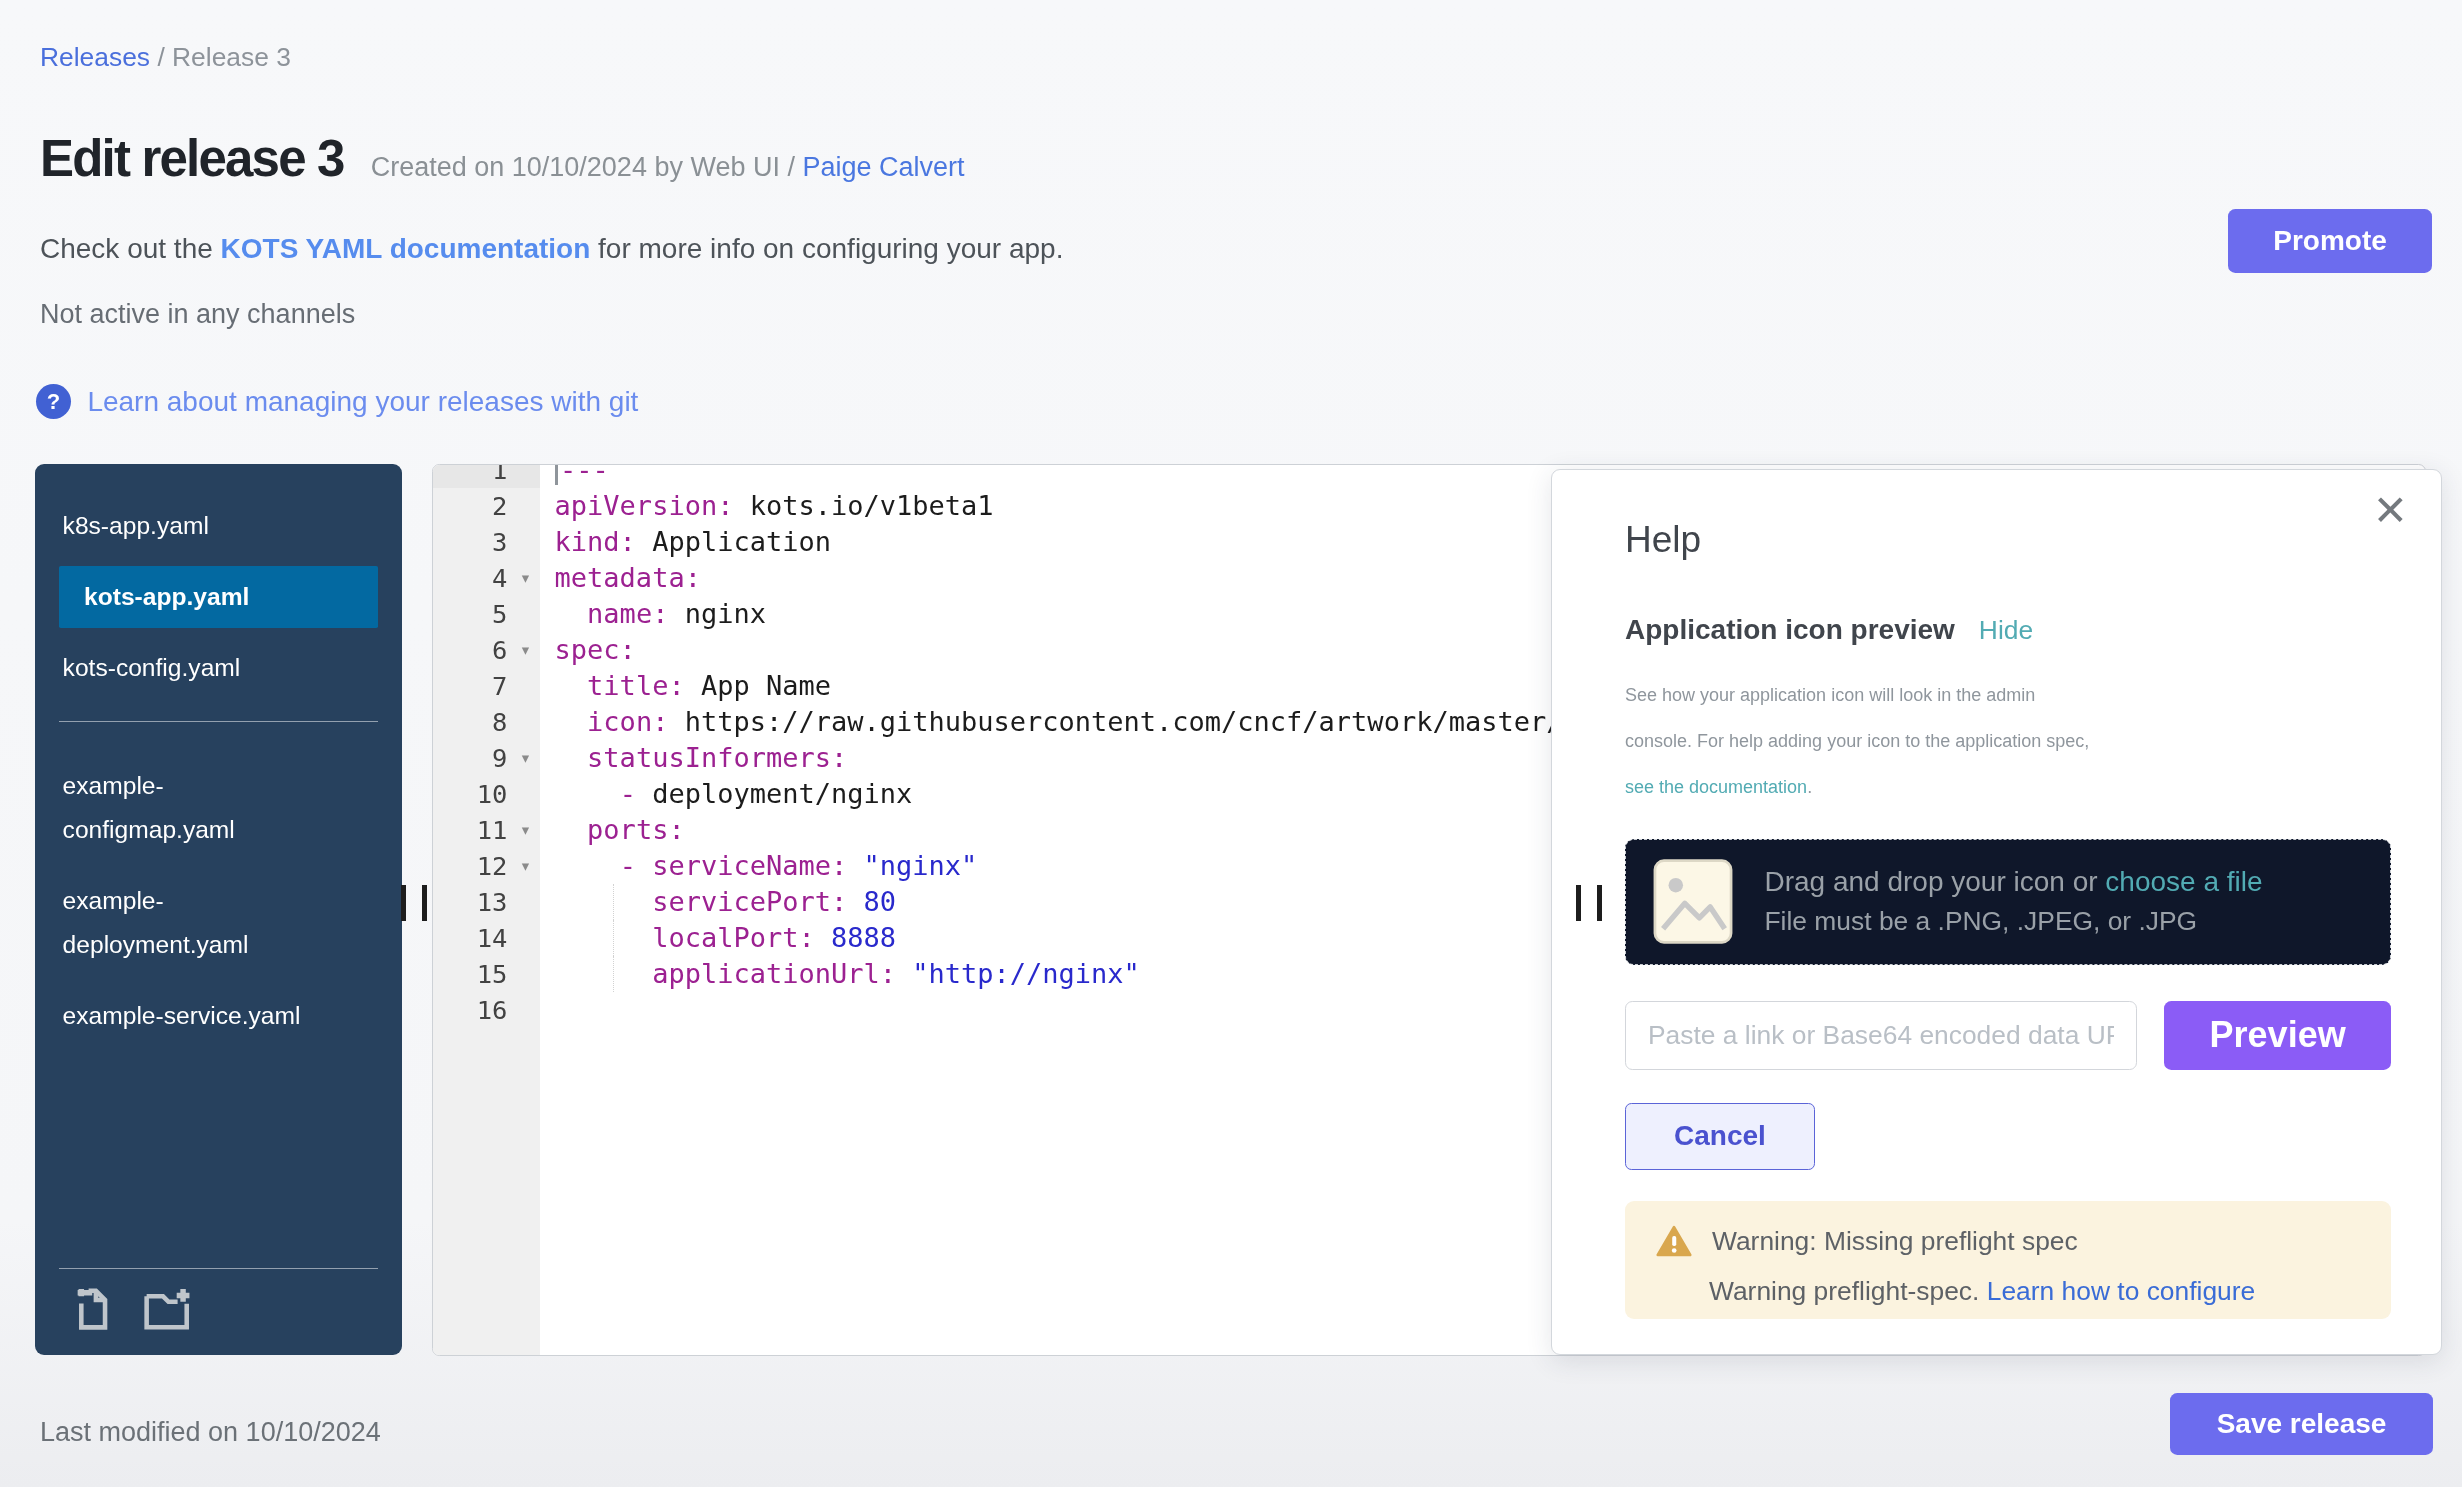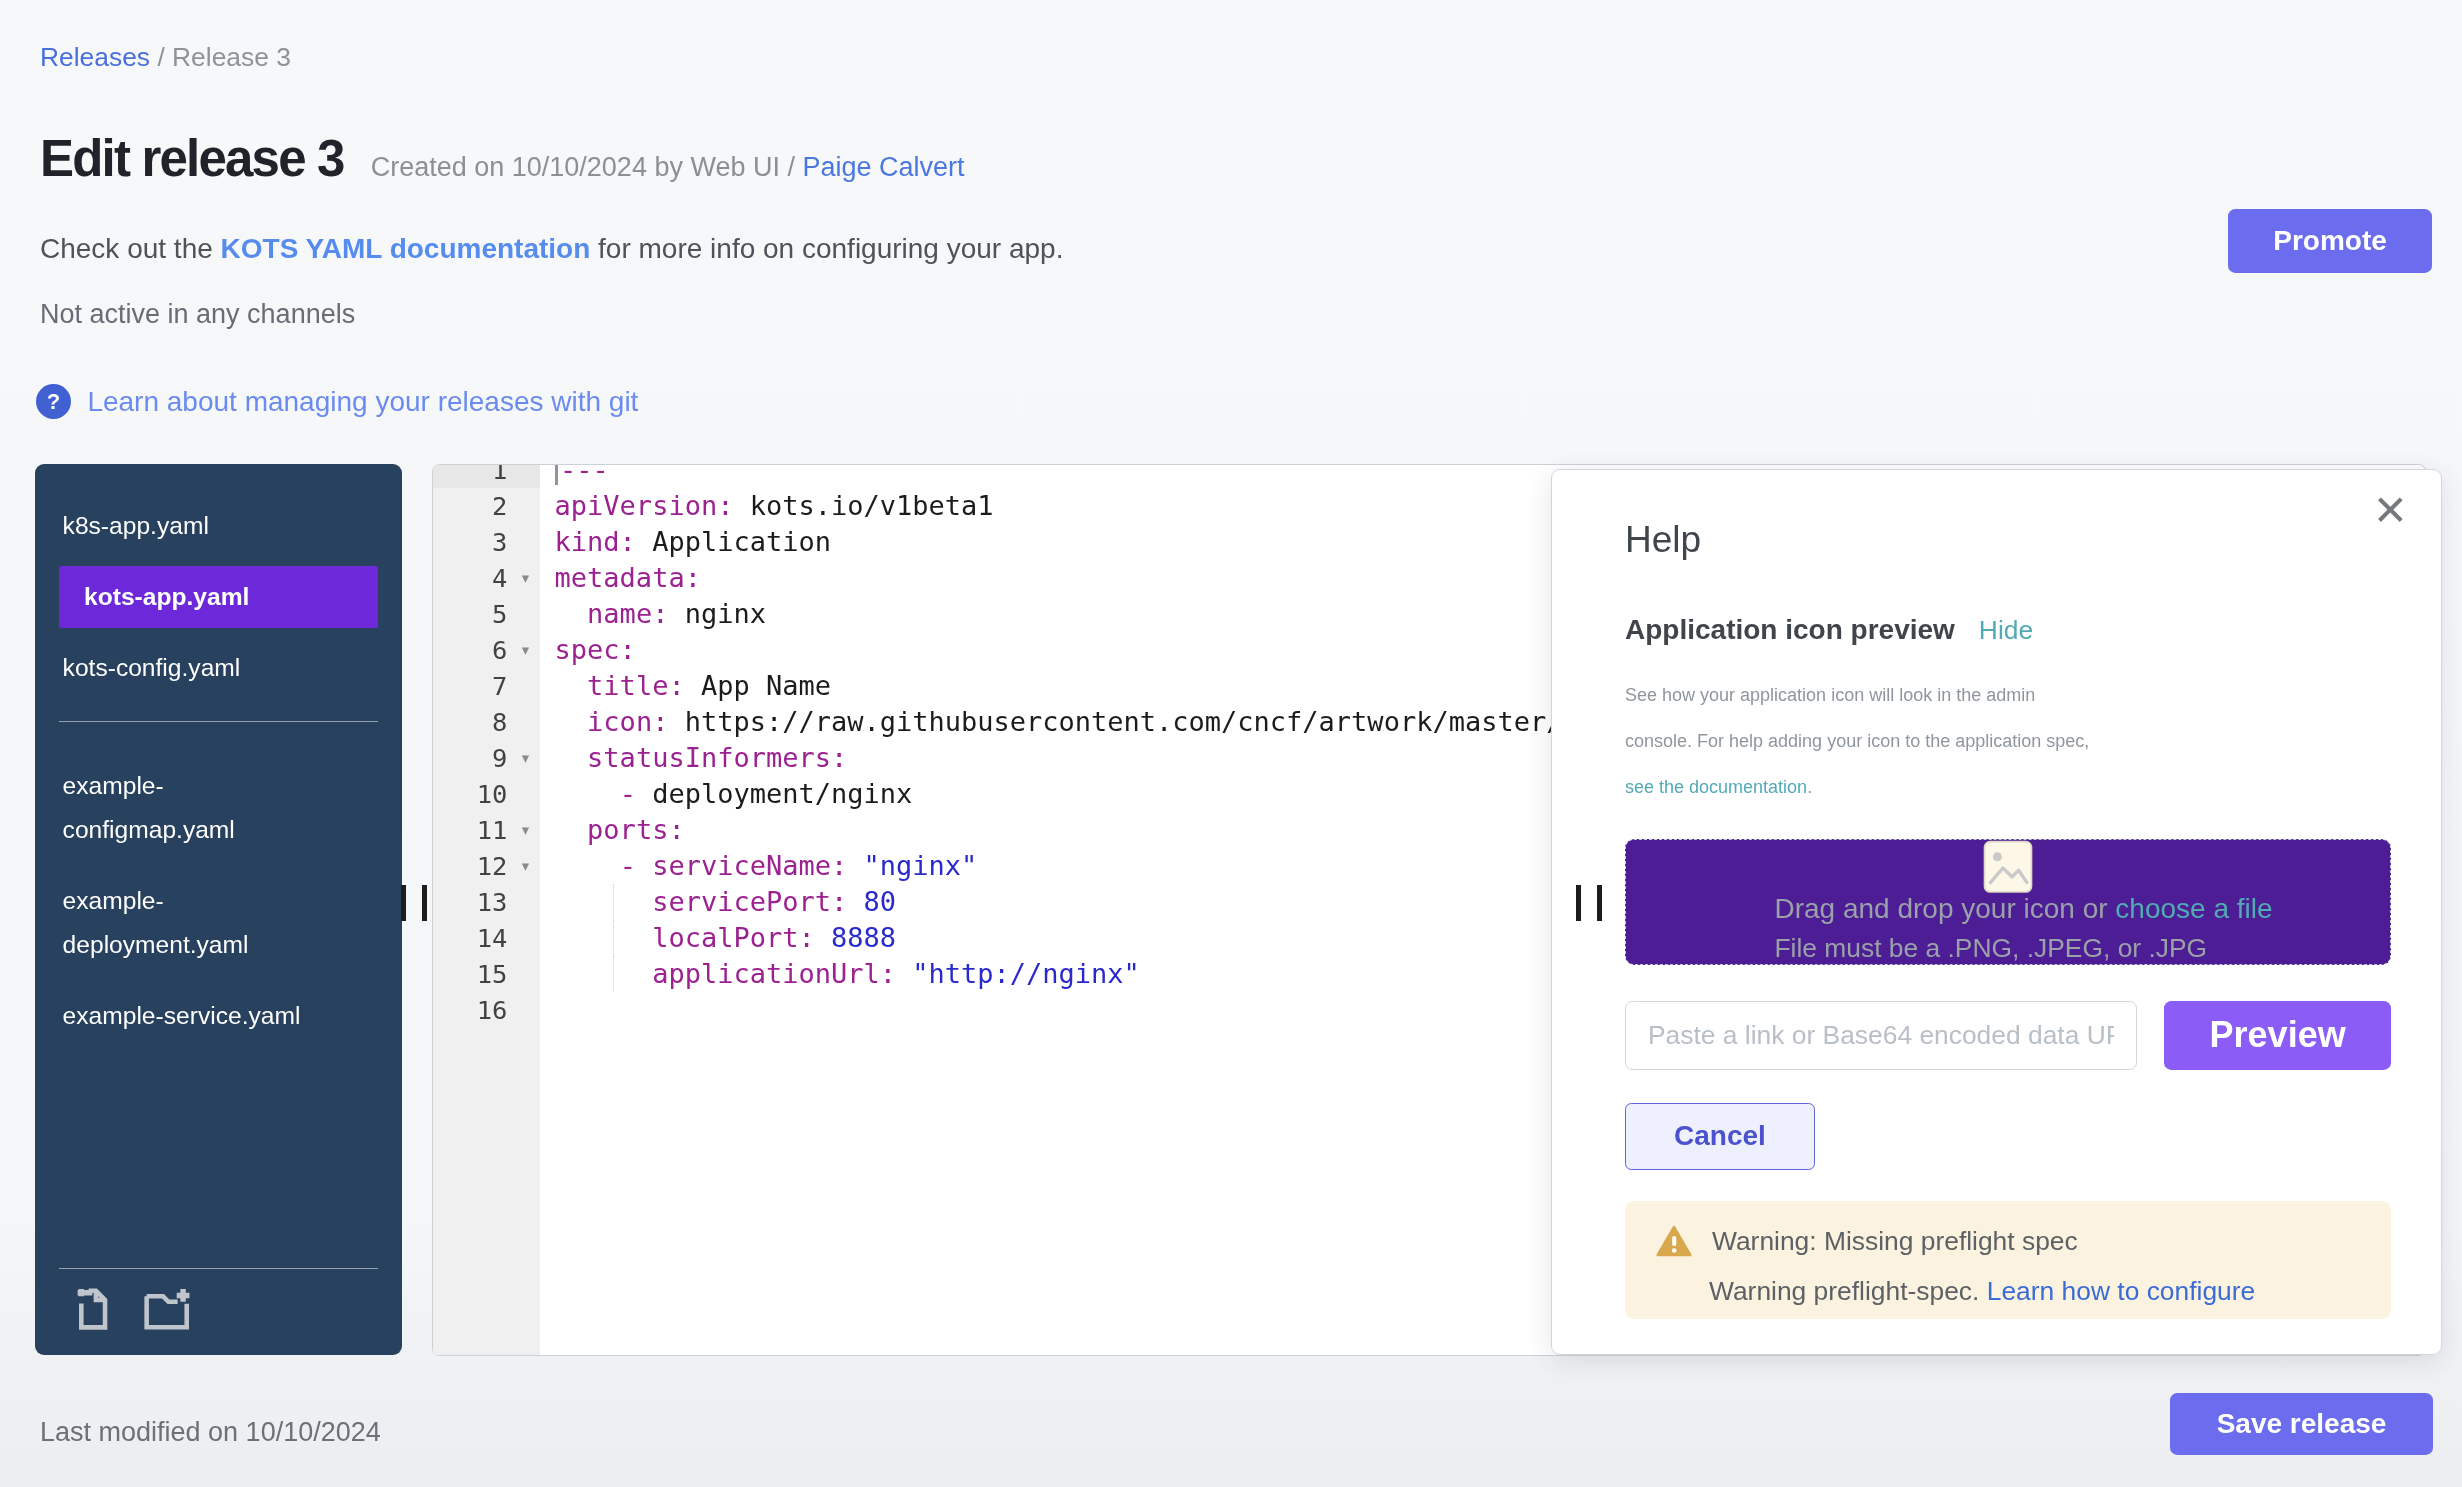--- a/index.html
+++ b/index.html
@@ -35,21 +35,21 @@
 
   .btn { border:none; cursor:pointer; font-family:"Liberation Sans",sans-serif; }
   .promote-btn { position:absolute; left:2228px; top:209px; width:204px; height:64px;
                  background:#6c6cee; border-radius:7.3px; color:#fff; font-size:28px; font-weight:700; }
 
   
   .sidebar { position:absolute; left:35px; top:464px; width:367px; height:891px;
              background:#27415e; border-radius:9px; padding-top:31px; }
   .file-item { margin:0 24px 9px; padding:9px 3.6px 9px 3.6px; font-size:24.6px; line-height:44px;
                color:#fff; cursor:pointer; border-radius:1.8px; }
-  .file-item.selected { background:#6d28d9; font-weight:700;padding-left:25px; }
+  .file-item.selected { background:#0369a1; font-weight:700;padding-left:25px; }
   .file-label { display:block; max-width:248px; overflow-wrap:break-word; }
   .file-divider { border:none; border-top:0.9px solid rgba(255,255,255,.5); margin:22px 24px 33px; }
   .sidebar-footer { position:absolute; left:24px; right:24px; bottom:12.7px;
                     border-top:0.9px solid rgba(255,255,255,.5); padding:18px 0 9px 14.6px; display:flex; gap:27px; }
   .sidebar-footer svg { cursor:pointer; }
 
   
   .editor { position:absolute; left:432px; top:464px; width:1994px; height:892px;
             background:#fff; border:0.9px solid #cdd1d6; border-radius:7.3px; overflow:hidden; }
   .editor::before { content:""; position:absolute; left:0; top:0; bottom:0; width:107px; background:#f0f0f0; }
@@ -82,21 +82,21 @@
                 box-shadow:0 5.5px 27px rgba(40,50,70,.12); padding:0 50px 0 73px; overflow:hidden; z-index:20; }
   .help-close { position:absolute; top:20px; right:33px; font-size:42px; color:#74797e; cursor:pointer; line-height:1; }
   .help-title { margin-top:49px; font-size:37px; font-weight:500; color:#40454c; }
   .section-row { margin-top:53px; display:flex; align-items:flex-end; gap:24px; }
   .section-title { font-size:28px; font-weight:700; color:#40454c; }
   .teal { color:#52abb3; }
   .hide-link { font-size:26.4px; }
   .help-desc { margin-top:25.5px; font-size:18px; line-height:46px; color:#8f969d; }
 
   .dropzone { margin-top:29px; height:126px; border:1.8px dashed #c9cdd3; border-radius:9px;
-              display:flex; align-items:center; padding:0 25.5px; background:#4c1d95;flex-direction:column; }
+              display:flex; align-items:center; padding:0 25.5px; background:#0f172a; }
   .dz-text { margin-left:31px; }
   .dz-line1 { font-size:28px; color:#9aa1a8; }
   .dz-line1 .dz-link { font-size:28px; }
   .dz-line2 { font-size:26.4px; color:#9aa1a8; margin-top:7.3px; }
 
   .url-row { margin-top:36px; display:flex; gap:27px; }
   .url-input { width:523px; height:69px; border:1.8px solid #d3d6db; border-radius:7.3px; padding:0 22px;
                font-size:26.4px; color:#444; font-family:"Liberation Sans",sans-serif; outline:none; }
   .url-input::placeholder { color:#b9bfc6; }
   .preview-btn { width:232px; height:69px; background:#8b5cf6; border-radius:7.3px; color:#fff;

